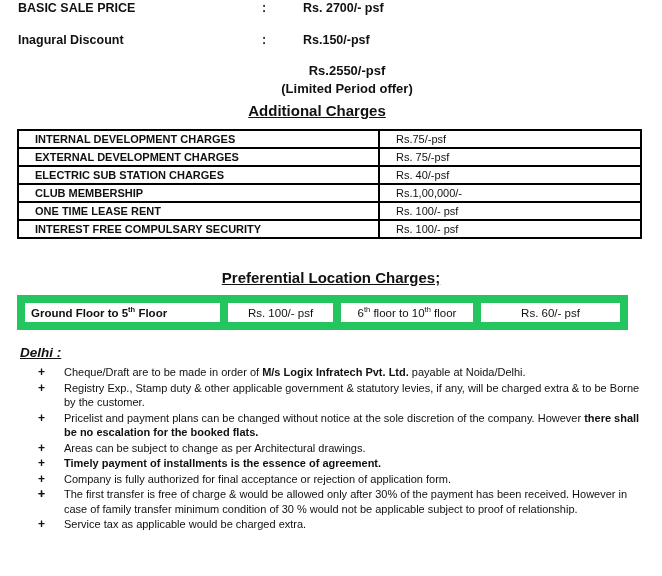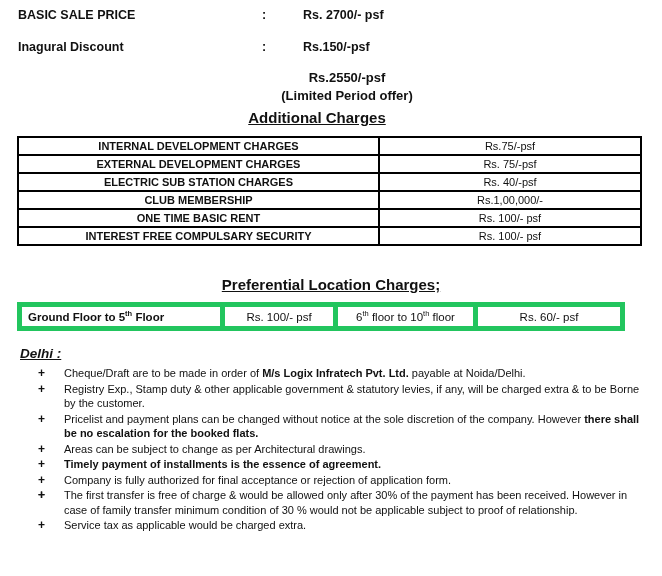--- a/index.html
+++ b/index.html
@@ -3,37 +3,37 @@
 <meta charset="utf-8">
 <style>
   html,body{margin:0;padding:0;}
   body{
     width:662px;height:576px;
     background:#ffffff;color:#111111;
     font-family:"Liberation Sans",sans-serif;
     overflow:hidden;
   }
   
-  .top{padding-top:7px;}
+  .top{}
   .price-line{display:flex;align-items:flex-start;line-height:17px;font-weight:bold;font-size:12.5px;}
   .price-line .pl-label{margin-left:18px;width:244px;}
   .price-line .pl-colon{width:41px;}
   .price-line.first{margin-bottom:15px;}
   
   .net-price{margin-top:13px;text-align:center;font-weight:bold;font-size:13px;line-height:18px;transform:translateX(16px);}
   .net-note{text-align:center;font-weight:bold;font-size:13px;line-height:18px;margin-left:32px;}
   .section-title{margin-top:2px;text-align:center;font-weight:bold;font-size:15px;line-height:21px;text-decoration:underline;transform:translateX(-14px);}
   .plc-title{margin-top:28px;text-align:center;font-weight:bold;font-size:15px;line-height:21px;text-decoration:underline;}
   
   table{border-collapse:collapse;table-layout:fixed;}
   .charges-table{width:623px;margin:8px 0 0 17px;}
-  .charges-table td{border:2px solid #000;height:16px;padding:0 16px;font-size:11px;text-align:center;vertical-align:middle;}
+  .charges-table td{border:2px solid #000;height:16px;padding:0 16px;font-size:11px;vertical-align:middle;}
   .charges-table td.item{font-weight:bold;}
   .plc-table{width:603px;margin:7px 0 0 17px;}
-  .plc-table td{border:5px solid #22c55e;height:19px;padding:0 4px;font-size:11.5px;text-align:center;vertical-align:middle;}
+  .plc-table td{border:8px solid #22c55e;height:19px;padding:0 4px;font-size:11.5px;text-align:center;vertical-align:middle;}
   .plc-table td.range1{font-weight:bold;text-align:left;padding-left:6px;}
   .plc-table td.range2{font-weight:normal;}
   sup{font-size:7.5px;vertical-align:super;line-height:0;}
   
   .terms-title{margin:14px 0 0 20px;font-size:13.5px;font-weight:bold;font-style:italic;text-decoration:underline;line-height:17px;}
   ul.terms{list-style:none;margin:4px 20px 0 20px;padding:0;}
   ul.terms li{position:relative;padding-left:44px;font-size:11px;line-height:14.5px;margin-bottom:1px;}
   ul.terms li .marker{position:absolute;left:18px;top:0;font-weight:bold;font-size:12px;}
   .b{font-weight:bold;}
 </style>
@@ -73,21 +73,21 @@
     </tr>
     <tr>
       <td class="item">ELECTRIC SUB STATION CHARGES</td>
       <td class="amt">Rs. 40/-psf</td>
     </tr>
     <tr>
       <td class="item">CLUB MEMBERSHIP</td>
       <td class="amt">Rs.1,00,000/-</td>
     </tr>
     <tr>
-      <td class="item">ONE TIME BASIC RENT</td>
+      <td class="item">ONE TIME LEASE RENT</td>
       <td class="amt">Rs. 100/- psf</td>
     </tr>
     <tr>
       <td class="item">INTEREST FREE COMPULSARY SECURITY</td>
       <td class="amt">Rs. 100/- psf</td>
     </tr>
   </tbody>
 </table>
 
 <div class="plc-title">Preferential Location Charges;</div>

